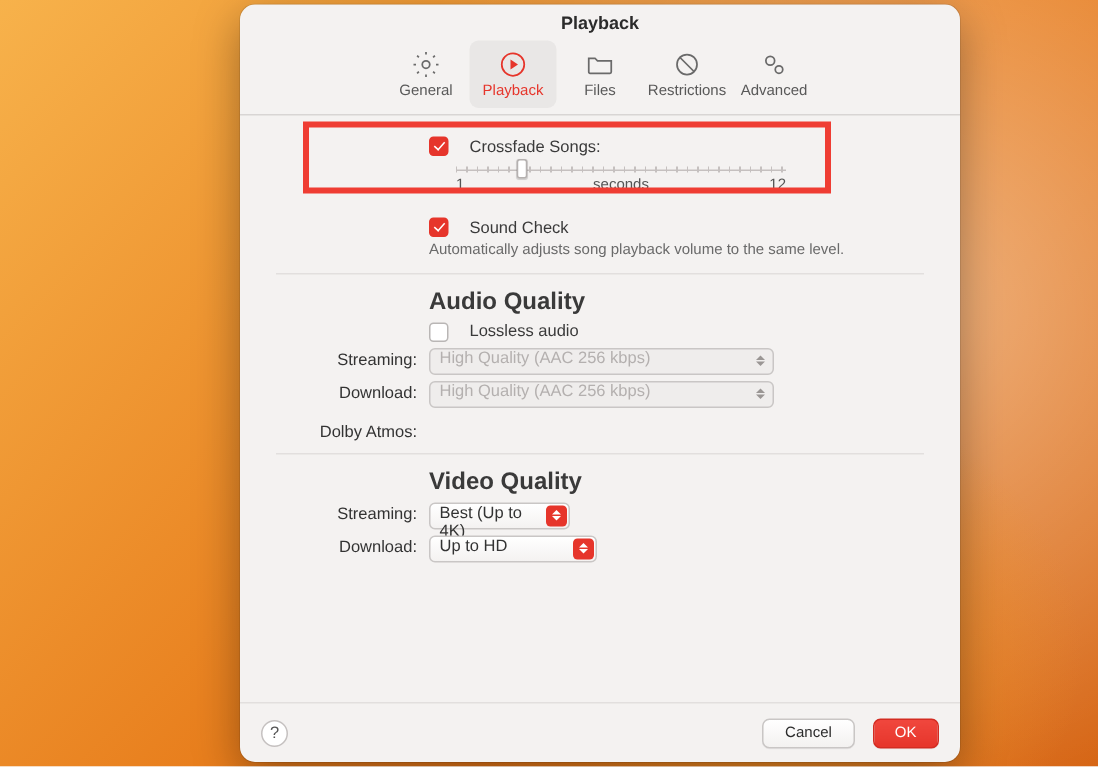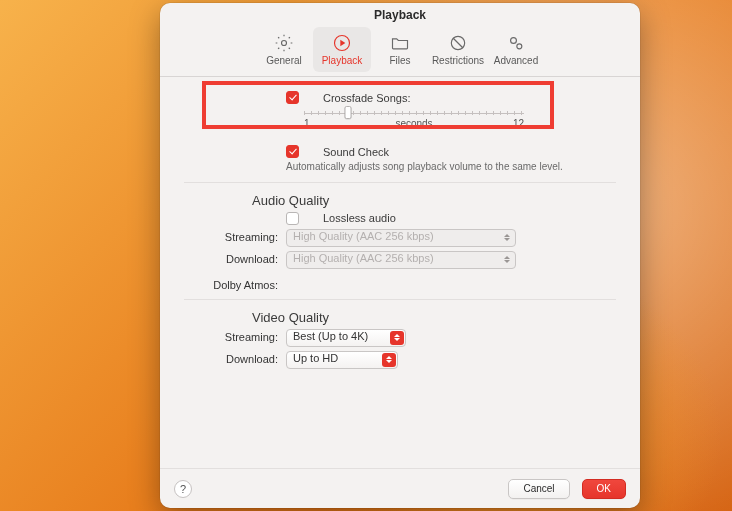--- a/index.html
+++ b/index.html
@@ -56,21 +56,21 @@
     left: 42px; top: 4px;
     width: 352px; height: 48px;
     border: 4px solid #ef3d33;
     pointer-events: none;
     z-index: 5;
   }
 
   .row { display: flex; align-items: flex-start; margin-bottom: 4px; }
   .lcol { width: 102px; flex: none; text-align: right; padding-right: 8px; padding-top: 2px; font-size: 11px; color: #333; }
   .rcol { flex: 1; }
-  .chk { display: flex; align-items: center; gap: 24px; }
+  .chk { display: flex; align-items: center; gap: 14px; }
   .chk input[type=checkbox] {
     appearance: none; width: 13px; height: 13px;
     border: 1px solid #b9b6b5; border-radius: 3px; background: #fff;
     position: relative; cursor: pointer; flex: none;
   }
   .chk input[type=checkbox]:checked {
     background: #e6352b; border-color: #e6352b;
   }
   .chk input[type=checkbox]:checked::after {
     content: ""; position: absolute; left: 3.5px; top: 1px;
@@ -93,21 +93,21 @@
     position: absolute; top: -2px; width: 7px; height: 13px;
     background: #fff; border: 1px solid #b5b1b0; border-radius: 2px;
     box-shadow: 0 0.5px 0.5px rgba(0,0,0,0.15);
     transform: translateX(-50%);
   }
   .slider-labels { display:flex; justify-content:space-between; font-size:10px; color:#555; margin-top:2px; }
   .slider-labels .mid { position:absolute; left:50%; transform:translateX(-50%); }
   .slider-labels { position: relative; }
 
   .desc { font-size: 10px; color: #6a6a6a; margin-top: 3px; line-height: 1.25; }
-  .section-title { font-weight: 400; font-size: 13px; margin: 10px 0 4px 68px; }
+  .section-title { font-weight: 700; font-size: 16px; margin: 10px 0 4px 102px; }
   hr.sep { border: none; border-top: 1px solid #e2dfde; margin: 8px 0; }
 
   .select {
     height: 18px; border: 1px solid #c9c6c5;
     background: linear-gradient(#ffffff, #f4f2f1);
     border-radius: 4px; font-size: 11px; color: #333;
     display: flex; padding: 0 18px 0 6px;
     position: relative; min-width: 60px;
   }
   .select.disabled { color:#b4b0af; background:#efedec; }
@@ -271,21 +271,21 @@
       <div class="row" style="margin-top:8px;">
         <div class="lcol">Dolby Atmos:</div>
       </div>
 
       <hr class="sep">
 
       <div class="section-title">Video Quality</div>
       <div class="row">
         <div class="lcol">Streaming:</div>
         <div class="rcol">
-          <div class="select" style="width:120px;">
+          <div class="select" style="width:94px;">
             <span>Best (Up to 4K)</span>
             <span class="caret"></span>
           </div>
         </div>
       </div>
       <div class="row">
         <div class="lcol">Download:</div>
         <div class="rcol">
           <div class="select" style="width:112px;">
             <span>Up to HD</span>

